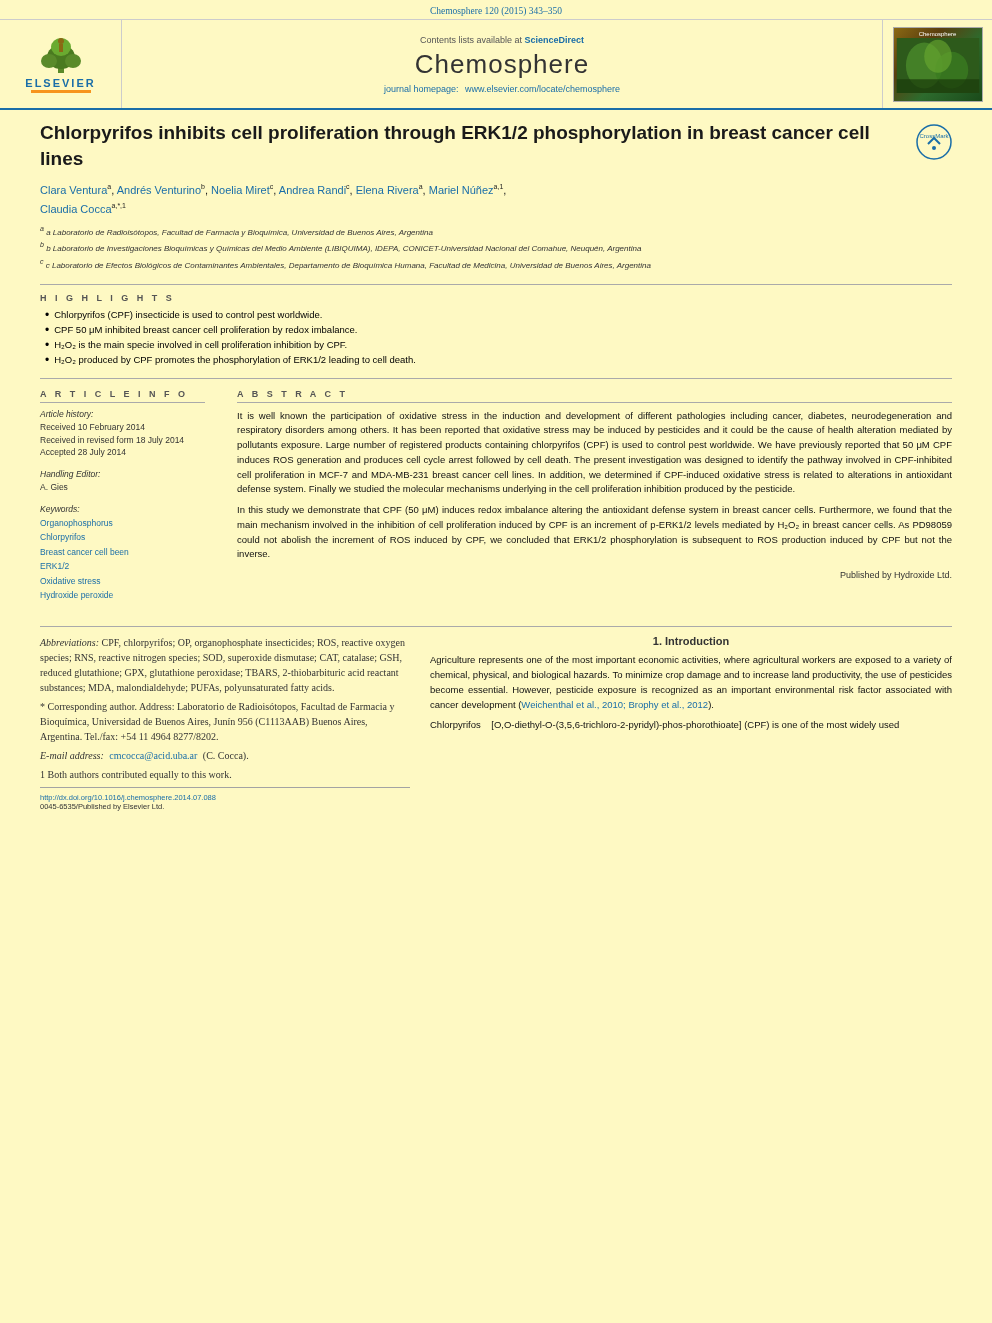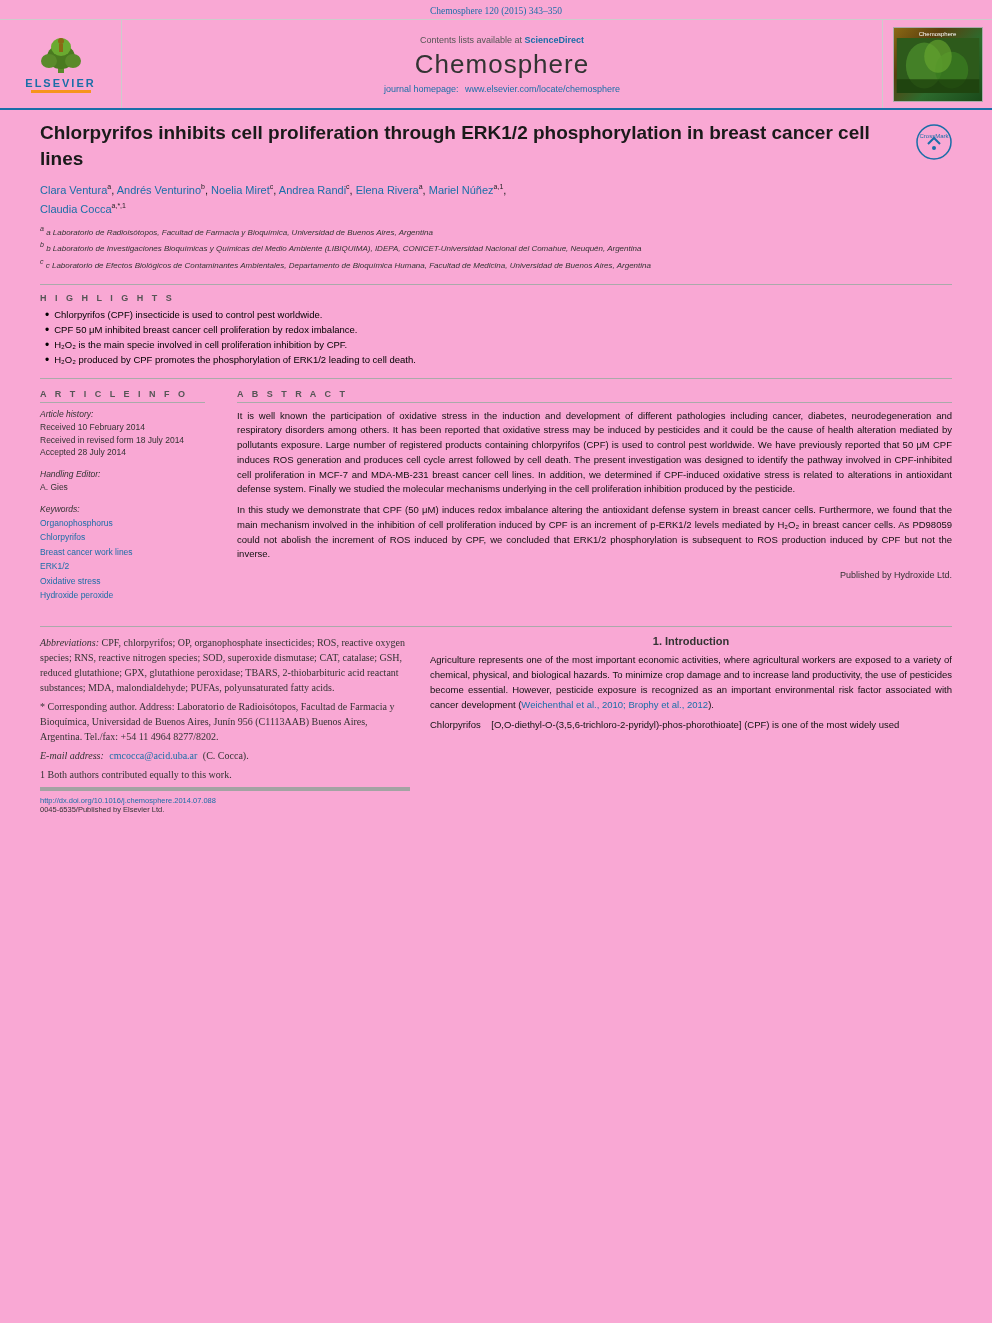--- a/index.html
+++ b/index.html
@@ -7,21 +7,21 @@
       font-family: 'Times New Roman', Times, serif;
       font-size: 10px;
       background: #fff;
       color: #000;
       width: 992px;
       min-height: 1323px;
     }
     .page {
       width: 992px;
       min-height: 1323px;
-      background: #f9a8d4;
+      background: #fef9c3;
       padding: 0;
     }
     
     .top-bar {
       text-align: center;
       padding: 6px 0 3px;
       font-size: 9.5px;
       color: #1a6ea8;
       border-bottom: 1px solid #ccc;
     }
@@ -300,21 +300,21 @@
       line-height: 1.5;
       color: #333;
     }
     .footnote-text p {
       margin-bottom: 4px;
     }
     .fn-link {
       color: #1a6ea8;
     }
     .doi-bar {
-      border-top: 4px solid #a3a3a3;
+      border-top: 1px solid #a3a3a3;
       padding-top: 5px;
       margin-top: 5px;
     }
     .doi-link {
       font-size: 7.5px;
       color: #1a6ea8;
       font-family: Arial, sans-serif;
     }
     .issn-line {
       font-size: 7.5px;
@@ -470,21 +470,21 @@
         <div class="article-info-group">
           <div class="info-heading">Handling Editor:</div>
           <div class="info-line">A. Gies</div>
         </div>
 
         <div class="article-info-group">
           <div class="info-heading">Keywords:</div>
           <div class="keywords-list">
             <span class="kw-item">Organophosphorus</span>
             <span class="kw-item">Chlorpyrifos</span>
-            <span class="kw-item">Breast cancer work lines</span>
+            <span class="kw-item">Breast cancer cell been</span>
             <span class="kw-item">ERK1/2</span>
             <span class="kw-item">Oxidative stress</span>
             <span class="kw-item">Hydroxide peroxide</span>
           </div>
         </div>
       </div>
 
       <div class="col-right">
         <div class="section-label">A B S T R A C T</div>
         <div class="abstract-text">

